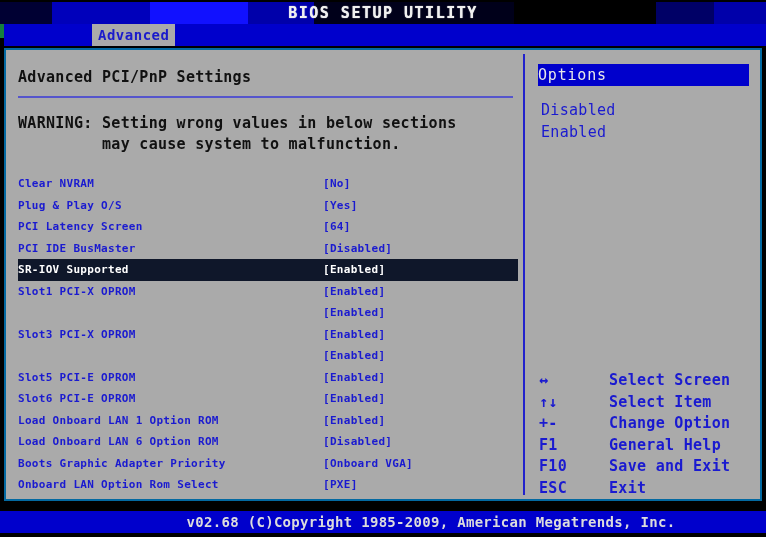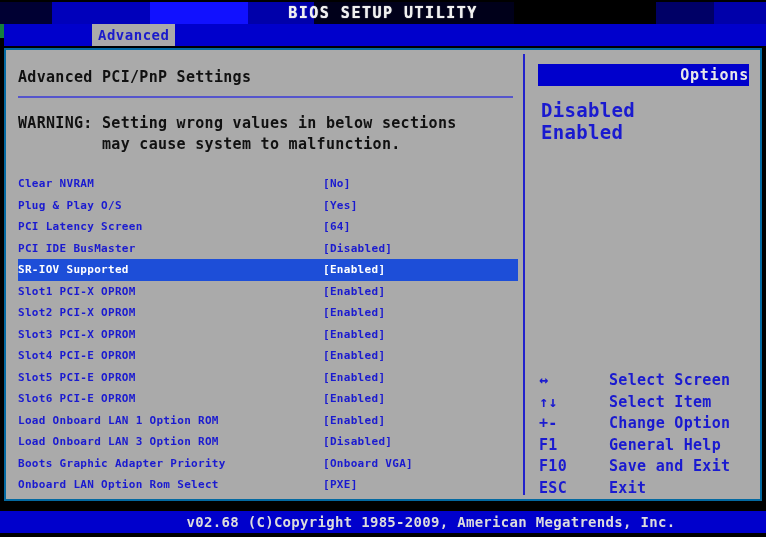--- a/index.html
+++ b/index.html
@@ -126,51 +126,51 @@
   .srow .slabel {
     position: absolute;
     left: 0; top: 0;
   }
   .srow .svalue {
     position: absolute;
     left: 305px; top: 0;
   }
   .srow.selected {
     color: #ffffff;
-    background: #1d4ed8;
+    background: #0f172a;
   }
 
   
   #right {
     position: absolute;
     left: 525px; top: 10px;
     width: 225px;
   }
   #options-header {
     position: absolute;
     left: 7px; top: 4px;
     width: 211px; height: 22px;
     line-height: 22px;
     background: #0000cc;
     color: #e8e8e8;
     font-size: 15px;
-    font-weight: bold;
-    text-align: right;
+    font-weight: normal;
+    text-align: left;
     letter-spacing: 0.8px;
   }
   #options-list {
     position: absolute;
     left: 10px; top: 40px;
   }
   .opt {
     height: 21.5px;
     line-height: 21.5px;
     color: #1a1ad0;
-    font-size: 19px;
-    font-weight: bold;
+    font-size: 15px;
+    font-weight: normal;
     letter-spacing: 0.3px;
     white-space: pre;
   }
 
   #navhelp {
     position: absolute;
     left: 8px; top: 310px;
     width: 215px;
   }
   .navrow {
@@ -242,27 +242,27 @@
       <div id="hrule"></div>
       <div id="warning"><span>WARNING: Setting wrong values in below sections</span>
 <span>         may cause system to malfunction.</span></div>
       <div id="settings">
           <div class="srow"><span class="slabel">Clear NVRAM</span><span class="svalue">[No]</span></div>
           <div class="srow"><span class="slabel">Plug &amp; Play O/S</span><span class="svalue">[Yes]</span></div>
           <div class="srow"><span class="slabel">PCI Latency Screen</span><span class="svalue">[64]</span></div>
           <div class="srow"><span class="slabel">PCI IDE BusMaster</span><span class="svalue">[Disabled]</span></div>
           <div class="srow selected"><span class="slabel">SR-IOV Supported</span><span class="svalue">[Enabled]</span></div>
           <div class="srow"><span class="slabel">Slot1 PCI-X OPROM</span><span class="svalue">[Enabled]</span></div>
-          <div class="srow"><span class="slabel">Slot2 PCI-X OPROM</span><span class="svalue">[Enabled]</span></div>
+          <div class="srow"><span class="svalue">[Enabled]</span></div>
           <div class="srow"><span class="slabel">Slot3 PCI-X OPROM</span><span class="svalue">[Enabled]</span></div>
-          <div class="srow"><span class="slabel">Slot4 PCI-E OPROM</span><span class="svalue">[Enabled]</span></div>
+          <div class="srow"><span class="svalue">[Enabled]</span></div>
           <div class="srow"><span class="slabel">Slot5 PCI-E OPROM</span><span class="svalue">[Enabled]</span></div>
           <div class="srow"><span class="slabel">Slot6 PCI-E OPROM</span><span class="svalue">[Enabled]</span></div>
           <div class="srow"><span class="slabel">Load Onboard LAN 1 Option ROM</span><span class="svalue">[Enabled]</span></div>
-          <div class="srow"><span class="slabel">Load Onboard LAN 3 Option ROM</span><span class="svalue">[Disabled]</span></div>
+          <div class="srow"><span class="slabel">Load Onboard LAN 6 Option ROM</span><span class="svalue">[Disabled]</span></div>
           <div class="srow"><span class="slabel">Boots Graphic Adapter Priority</span><span class="svalue">[Onboard VGA]</span></div>
           <div class="srow"><span class="slabel">Onboard LAN Option Rom Select</span><span class="svalue">[PXE]</span></div>
         </div>
     </div>
 
     <div id="right">
       <div id="options-header">Options</div>
       <div id="options-list">
           <div class="opt">Disabled</div>
           <div class="opt">Enabled</div>

